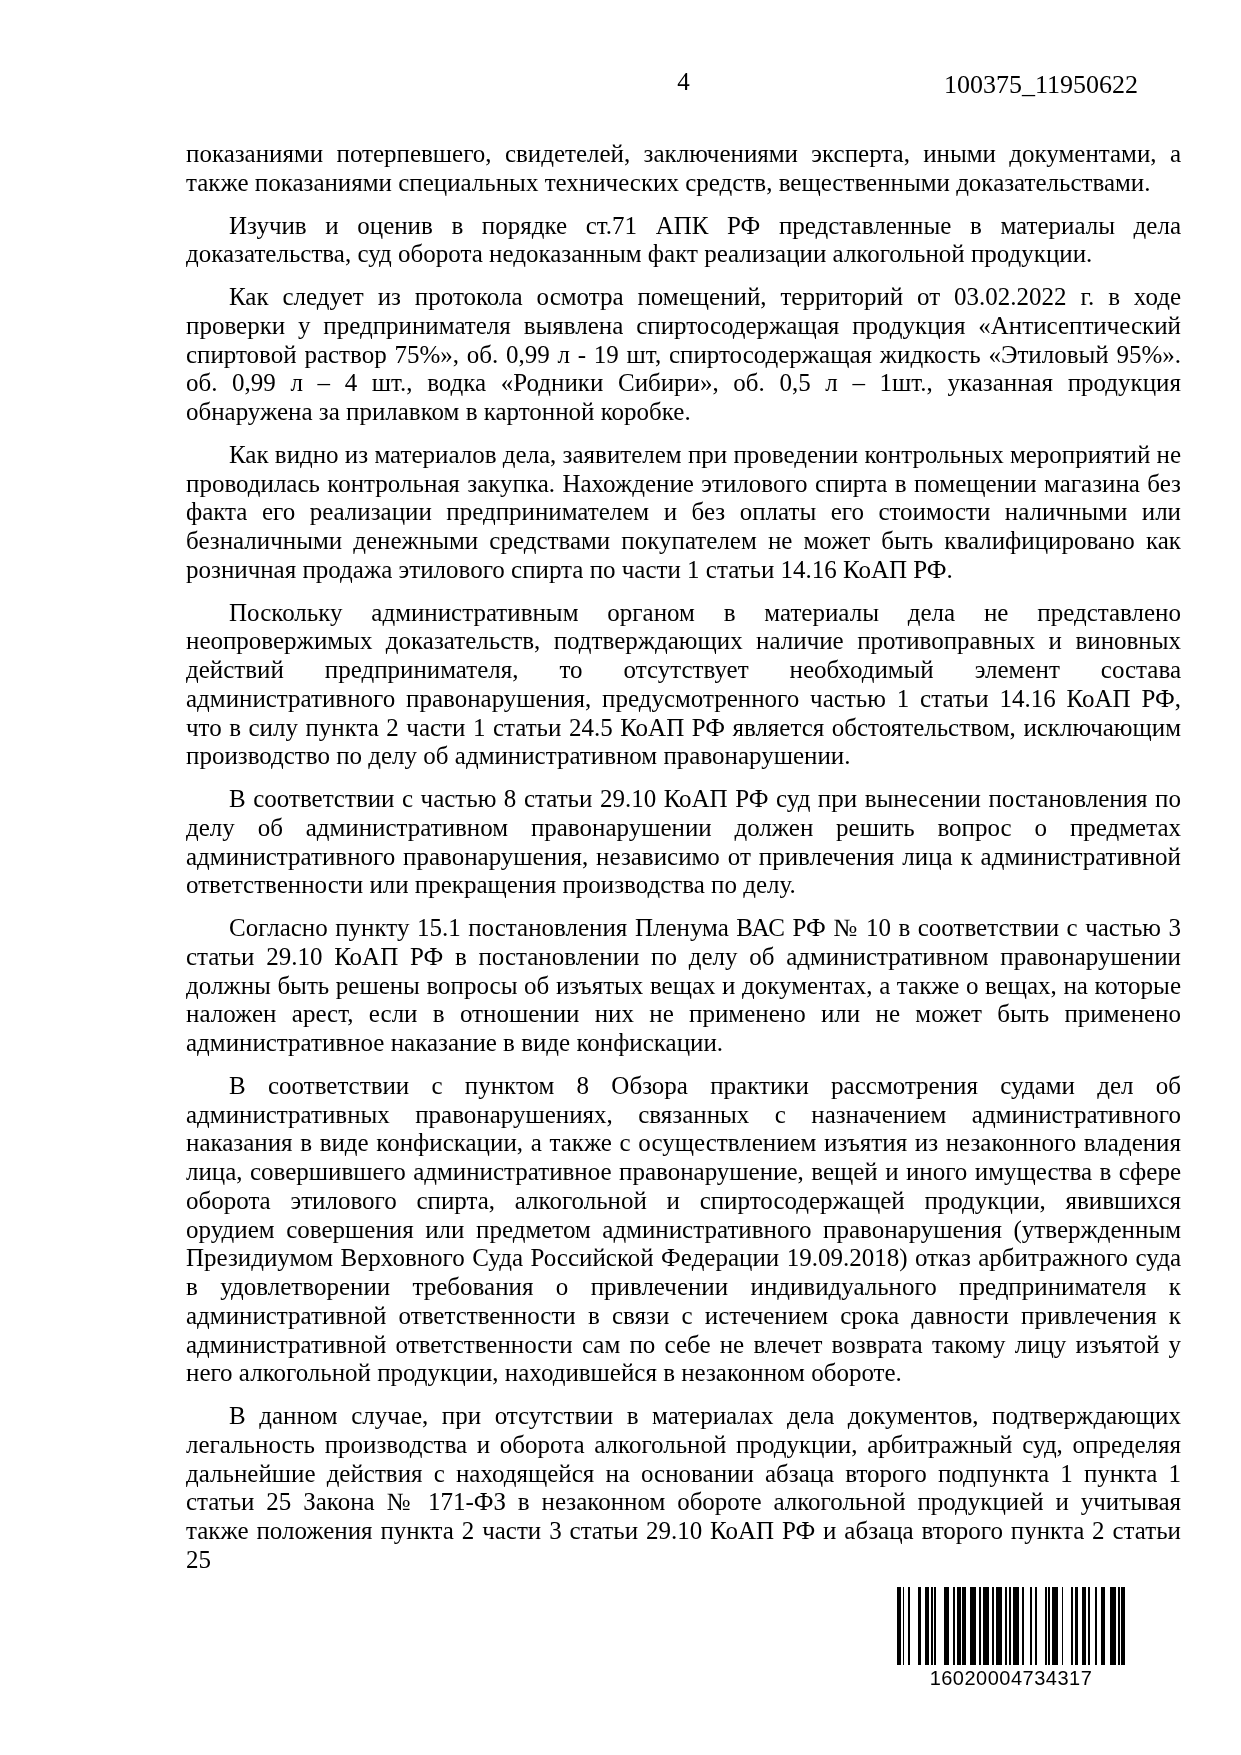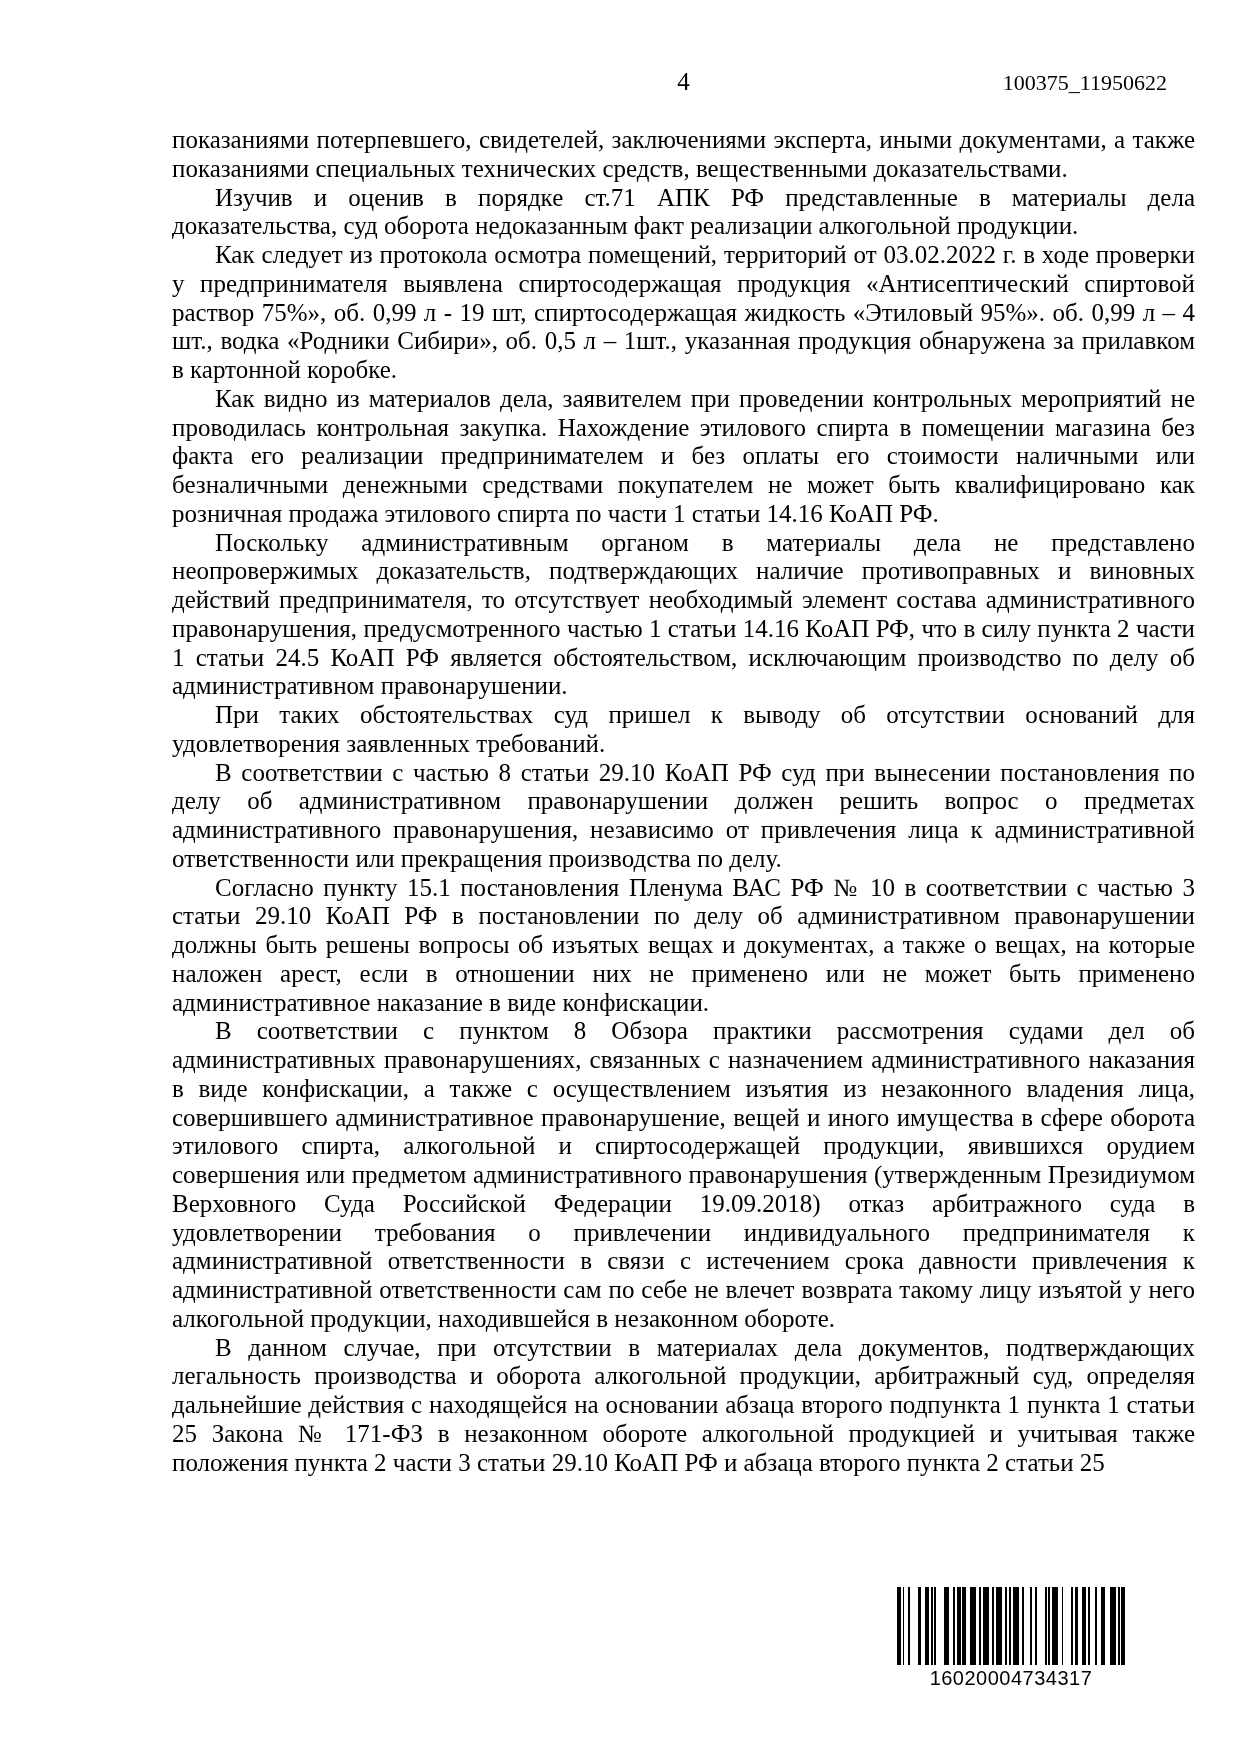--- a/index.html
+++ b/index.html
@@ -26,36 +26,36 @@
   }
   .page-number {
     position: absolute;
     left: 172px;
     width: 1023px;
     top: 0;
     text-align: center;
   }
   .doc-id {
     position: absolute;
-    right: 74px;
+    right: 103px;
     top: 2px;
-    font-size: 22px;
+    font-size: 26px;
     white-space: nowrap;
   }
   .body-text {
     position: absolute;
     top: 126px;
     left: 172px;
     width: 1023px;
     font-size: 25px;
     line-height: 28.75px;
     text-align: justify;
   }
   .para {
-    margin: 0;
+    margin: 14px;
     padding: 0;
     text-indent: 43px;
   }
   .para.no-indent {
     text-indent: 0;
   }
   .barcode-block {
     position: absolute;
     left: 897px;
     top: 1587px;
@@ -91,21 +91,20 @@
     <span class="page-number">4</span>
     <span class="doc-id">100375_11950622</span>
   </div>
 
   <div class="body-text">
       <p class="para no-indent">показаниями потерпевшего, свидетелей, заключениями эксперта, иными документами, а также показаниями специальных технических средств, вещественными доказательствами.</p>
       <p class="para">Изучив и оценив в порядке ст.71 АПК РФ представленные в материалы дела доказательства, суд оборота недоказанным факт реализации алкогольной продукции.</p>
       <p class="para">Как следует из протокола осмотра помещений, территорий от 03.02.2022 г. в ходе проверки у предпринимателя выявлена спиртосодержащая продукция «Антисептический спиртовой раствор 75%», об. 0,99 л - 19 шт, спиртосодержащая жидкость «Этиловый 95%». об. 0,99 л – 4 шт., водка «Родники Сибири», об. 0,5 л – 1шт., указанная продукция обнаружена за прилавком в картонной коробке.</p>
       <p class="para">Как видно из материалов дела, заявителем при проведении контрольных мероприятий не проводилась контрольная закупка. Нахождение этилового спирта в помещении магазина без факта его реализации предпринимателем и без оплаты его стоимости наличными или безналичными денежными средствами покупателем не может быть квалифицировано как розничная продажа этилового спирта по части 1 статьи 14.16 КоАП РФ.</p>
       <p class="para">Поскольку административным органом в материалы дела не представлено неопровержимых доказательств, подтверждающих наличие противоправных и виновных действий предпринимателя, то отсутствует необходимый элемент состава административного правонарушения, предусмотренного частью 1 статьи 14.16 КоАП РФ, что в силу пункта 2 части 1 статьи 24.5 КоАП РФ является обстоятельством, исключающим производство по делу об административном правонарушении.</p>
-      <p class="para">При таких обстоятельствах суд пришел к выводу об отсутствии оснований для удовлетворения заявленных требований.</p>
       <p class="para">В соответствии с частью 8 статьи 29.10 КоАП РФ суд при вынесении постановления по делу об административном правонарушении должен решить вопрос о предметах административного правонарушения, независимо от привлечения лица к административной ответственности или прекращения производства по делу.</p>
       <p class="para">Согласно пункту 15.1 постановления Пленума ВАС РФ № 10 в соответствии с частью 3 статьи 29.10 КоАП РФ в постановлении по делу об административном правонарушении должны быть решены вопросы об изъятых вещах и документах, а также о вещах, на которые наложен арест, если в отношении них не применено или не может быть применено административное наказание в виде конфискации.</p>
       <p class="para">В соответствии с пунктом 8 Обзора практики рассмотрения судами дел об административных правонарушениях, связанных с назначением административного наказания в виде конфискации, а также с осуществлением изъятия из незаконного владения лица, совершившего административное правонарушение, вещей и иного имущества в сфере оборота этилового спирта, алкогольной и спиртосодержащей продукции, явившихся орудием совершения или предметом административного правонарушения (утвержденным Президиумом Верховного Суда Российской Федерации 19.09.2018) отказ арбитражного суда в удовлетворении требования о привлечении индивидуального предпринимателя к административной ответственности в связи с истечением срока давности привлечения к административной ответственности сам по себе не влечет возврата такому лицу изъятой у него алкогольной продукции, находившейся в незаконном обороте.</p>
       <p class="para">В данном случае, при отсутствии в материалах дела документов, подтверждающих легальность производства и оборота алкогольной продукции, арбитражный суд, определяя дальнейшие действия с находящейся на основании абзаца второго подпункта 1 пункта 1 статьи 25 Закона № 171-ФЗ в незаконном обороте алкогольной продукцией и учитывая также положения пункта 2 части 3 статьи 29.10 КоАП РФ и абзаца второго пункта 2 статьи 25</p>
     </div>
 
   <div class="barcode-block">
     <div class="bars">
         <span class="bar" style="flex-grow: 2;"></span>
         <span class="gap" style="flex-grow: 1;"></span>

